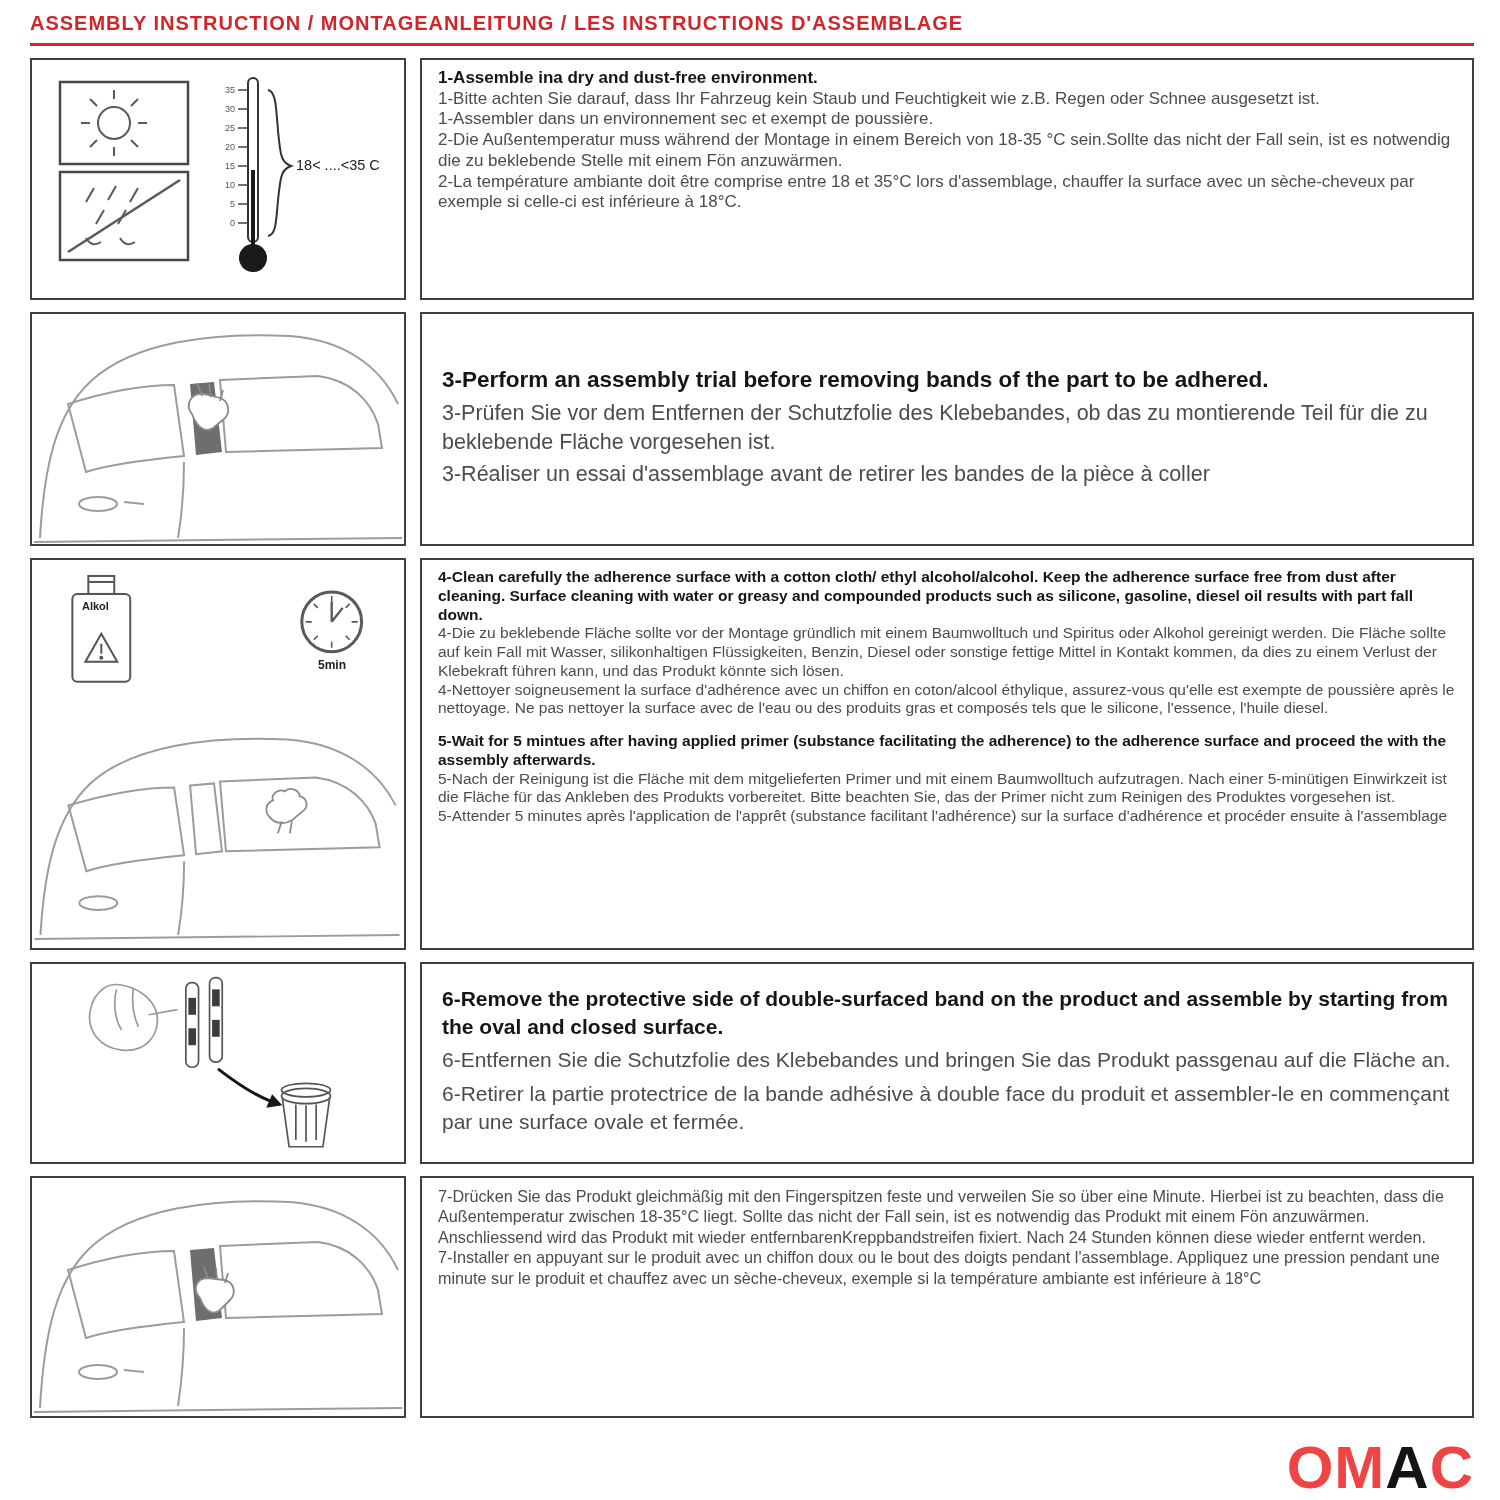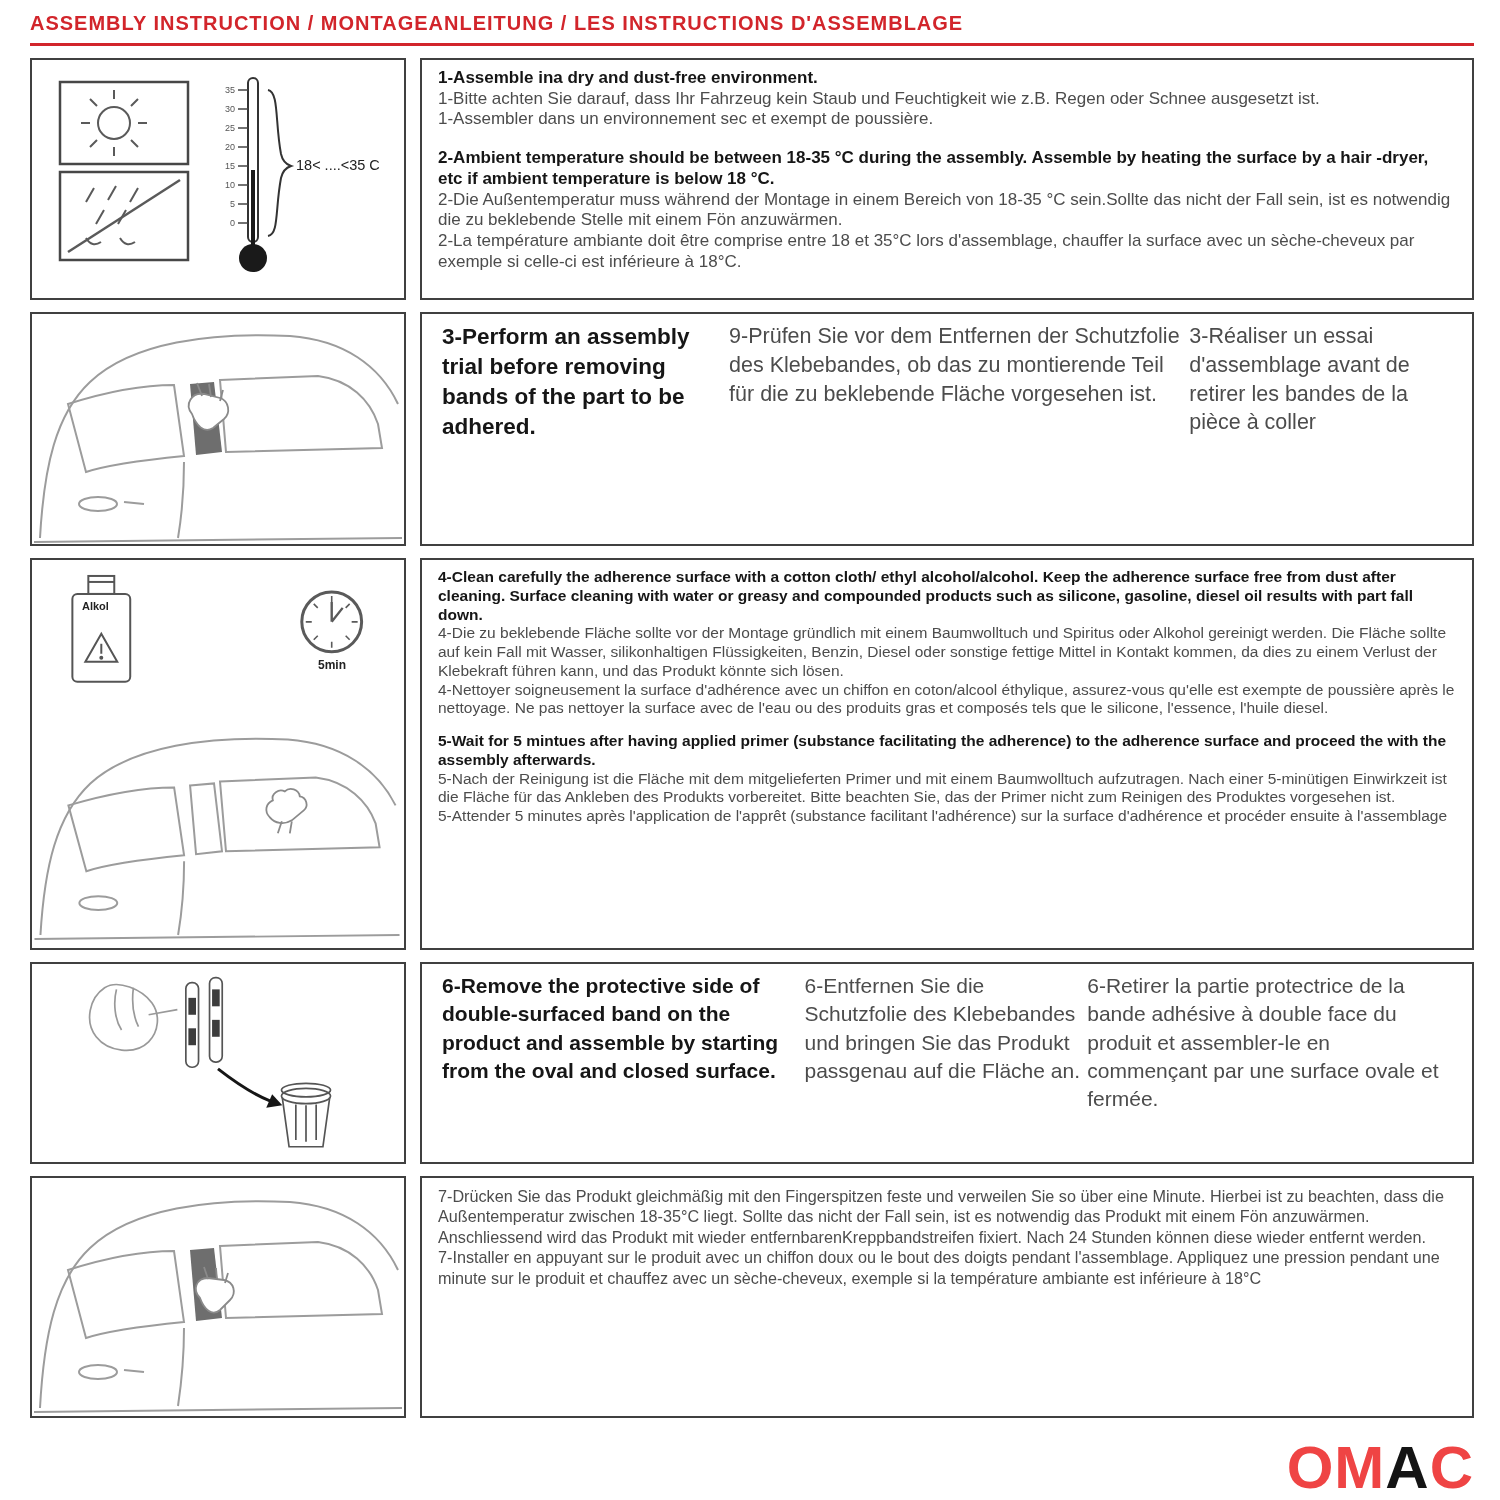--- a/index.html
+++ b/index.html
@@ -20,21 +20,21 @@
     flex: 0 0 376px; border: 2px solid #404040;
     position: relative; background: #fff; overflow: hidden;
   }
   .illus svg { width: 100%; height: 100%; display: block; }
   .text {
     flex: 1; border: 2px solid #404040; background: #fff;
     padding: 8px 16px; color: #4c4c4c; overflow: hidden;
   }
   .text p { margin: 0; }
   .text p.b { color: #161616; font-weight: 700; }
-  .text.center { display: flex; justify-content: center; padding-left: 20px; }
+  .text.center { display: flex; flex-direction: column; justify-content: center; padding-left: 20px; }
   .r1 { height: 242px; }
   .r2 { height: 234px; }
   .r3 { height: 392px; }
   .r4 { height: 202px; }
   .r5 { height: 242px; }
   .t1 { font-size: 17px; line-height: 1.22; }
   .t1 .mt { margin-top: 18px; }
   .t2 { font-size: 21.5px; line-height: 1.34; }
   .t2 p { margin-bottom: 4px; }
   .t2 .b { font-size: 22.5px; }
@@ -94,21 +94,20 @@
           </g>
           <path d="M236,30 C247,32 243,62 249,94 C251,103 256,105 259,106 C256,107 251,109 249,118 C243,150 247,174 236,176" fill="none" stroke="#333" stroke-width="2"></path>
         </g>
       </svg>
       <div class="overlay" style="left:264px;top:97px;font-size:14.5px">18&lt; ....&lt;35 C</div>
     </div>
     <div class="text t1">
       <p class="b">1-Assemble ina dry and dust-free environment.</p>
       <p>1-Bitte achten Sie darauf, dass Ihr Fahrzeug kein Staub und Feuchtigkeit wie z.B. Regen oder Schnee ausgesetzt ist.</p>
       <p>1-Assembler dans un environnement sec et exempt de poussière.</p>
-      <p class="b mt">2-Ambient temperature should be between 18-35 °C  during the assembly. Assemble by heating the surface by a hair -dryer, etc if ambient temperature is below 18 °C.</p>
       <p>2-Die Außentemperatur muss während der Montage in einem Bereich von 18-35 °C  sein.Sollte das nicht der Fall sein, ist es notwendig die zu beklebende Stelle mit einem Fön anzuwärmen.</p>
       <p>2-La température ambiante doit être comprise entre 18 et 35°C lors d'assemblage, chauffer la surface avec un sèche-cheveux par exemple si celle-ci est inférieure à 18°C.</p>
     </div>
   </div>
 
   <div class="row r2">
     <div class="illus">
       <svg viewBox="0 0 372 230">
         <g fill="none" stroke="#9c9c9c" stroke-width="2">
           <path d="M8,224 C12,152 24,100 58,68 C100,28 180,18 258,22 C312,26 348,52 366,90"></path>
@@ -121,21 +120,21 @@
         </g>
         <polygon points="158,70 182,68 190,138 164,141" fill="#6e6e6e"></polygon>
         <g stroke="#8a8a8a" stroke-width="1.8" fill="#ffffff">
           <path d="M160,100 c-8,-10 0,-22 12,-20 l16,4 c9,3 11,15 4,21 l-11,9 c-9,6 -17,-3 -21,-14 z"></path>
           <path d="M170,82 l-5,-13 M179,83 l-2,-13 M188,87 l3,-11" fill="none"></path>
         </g>
       </svg>
     </div>
     <div class="text t2 center">
       <p class="b">3-Perform an assembly trial before removing bands of the part to be adhered.</p>
-      <p>9-Prüfen Sie vor dem Entfernen der Schutzfolie des Klebebandes, ob das zu montierende Teil für die zu beklebende Fläche vorgesehen ist.</p>
+      <p>3-Prüfen Sie vor dem Entfernen der Schutzfolie des Klebebandes, ob das zu montierende Teil für die zu beklebende Fläche vorgesehen ist.</p>
       <p>3-Réaliser un essai d'assemblage avant de retirer les bandes de la pièce à coller</p>
     </div>
   </div>
 
   <div class="row r3">
     <div class="illus">
       <svg viewBox="0 0 372 389">
         <g fill="none" stroke="#555" stroke-width="2">
           <rect x="40" y="34" width="58" height="88" rx="5"></rect>
           <rect x="56" y="16" width="26" height="18"></rect>

